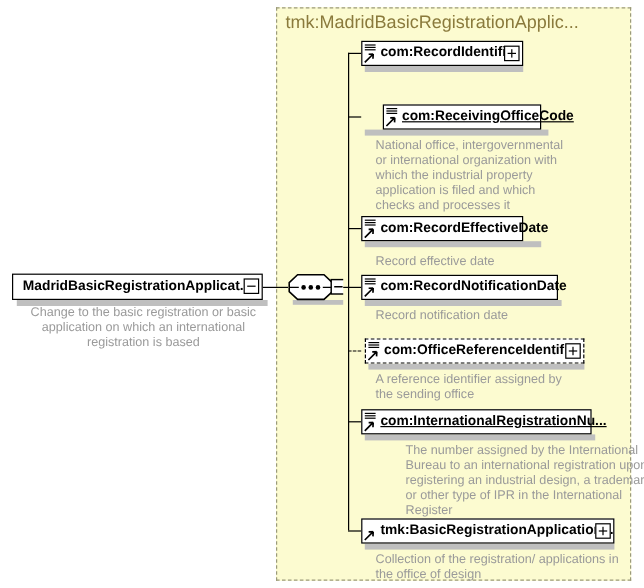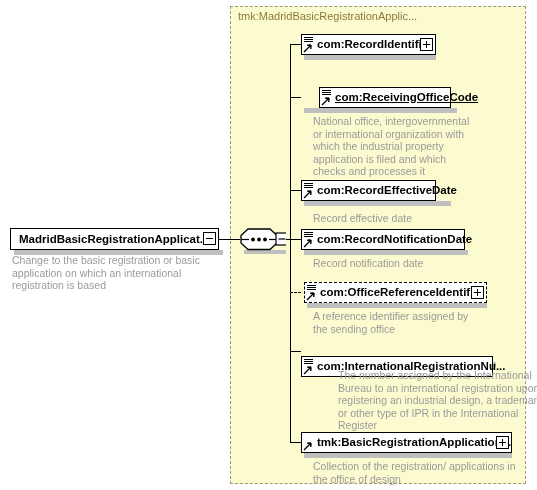--- a/index.html
+++ b/index.html
@@ -17,21 +17,21 @@
     position:absolute;
     left:230px; top:6px;
     width:296px; height:478px;
     background:#fcfbd0;
     border:1px dashed #9a9a7a;
     box-sizing:border-box;
   }
   .group-title{
     position:absolute;
     left:238px; top:10px;
-    font-size:11px;
+    font-size:15px;
     color:#8a7a3c;
     letter-spacing:0px;
     white-space:nowrap;
   }
 
   
   .node{
     position:absolute;
     box-sizing:border-box;
     background:#ffffff;
@@ -110,21 +110,21 @@
   }
   .root-label{
     font-size:11.5px;font-weight:bold;color:#000;
     padding-left:8px;white-space:nowrap;
   }
   .root-shadow{
     position:absolute;left:14px;top:250px;width:209px;height:5px;background:#bfbfbf;
   }
   .root-desc{
     position:absolute;left:12px;top:254px;width:215px;
-    font-size:10.5px;color:#9a9a9a;line-height:12.5px;
+    font-size:10.5px;color:#9a9a9a;line-height:12.5px;text-align:center;
   }
 
   
   .seq{
     position:absolute;
     left:240px; top:228px;
     width:46px; height:23px;
   }
   .seq svg{display:block;}
   .seq-shadow{
@@ -247,21 +247,21 @@
       <svg class="arr" viewBox="0 0 9 9">
           <path d="M1,8 L8,1 M8,1 L4.2,1.2 M8,1 L7.8,5" stroke="#000" stroke-width="1.4" fill="none"></path>
         </svg>
     </span>
     <span class="node-label">com:OfficeReferenceIdentifier</span>
     <span class="expander plus"></span>
   </div>
   <div class="desc" style="left:313px;top:310px;width:170px;">A reference identifier assigned by the sending office</div>
 
   <div class="node-shadow" style="left:304px;top:362px;width:192px;height:5px;"></div>
-  <div class="node" style="left:301px;top:356px;width:192px;">
+  <div class="node" style="left:301px;top:341px;width:192px;text-decoration:underline;">
     <span class="type-icon">
       <i class="ln ln1"></i>
         <i class="ln ln2"></i>
         <i class="ln ln3"></i>
       <svg class="arr" viewBox="0 0 9 9">
           <path d="M1,8 L8,1 M8,1 L4.2,1.2 M8,1 L7.8,5" stroke="#000" stroke-width="1.4" fill="none"></path>
         </svg>
     </span>
     <span class="node-label">com:InternationalRegistrationNu...</span>
   </div>

